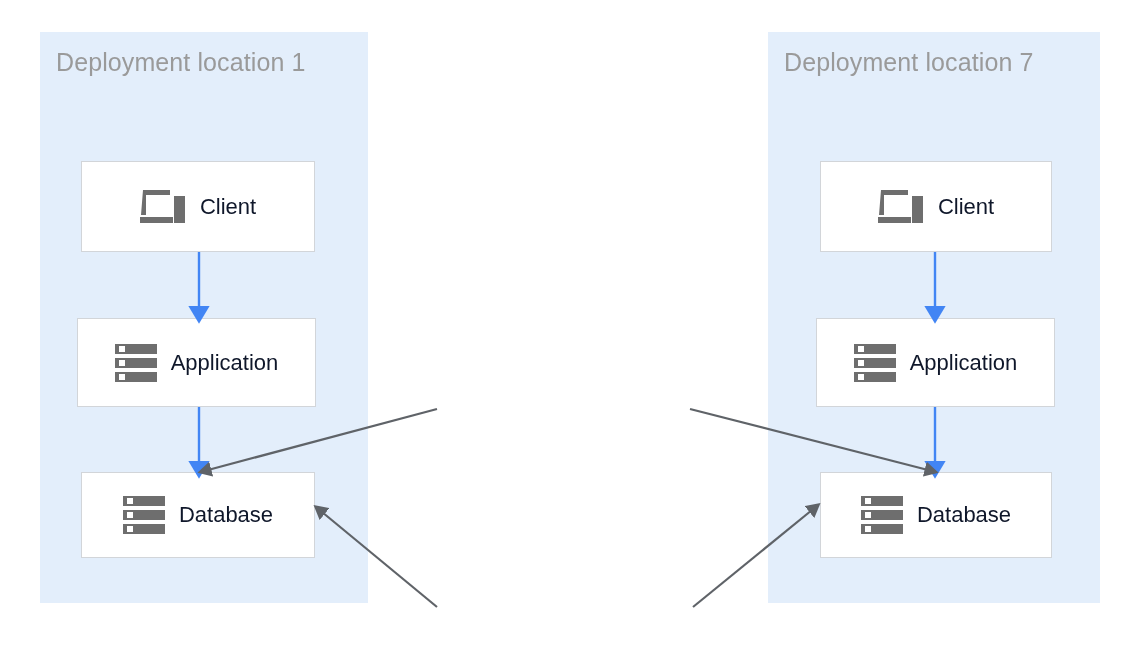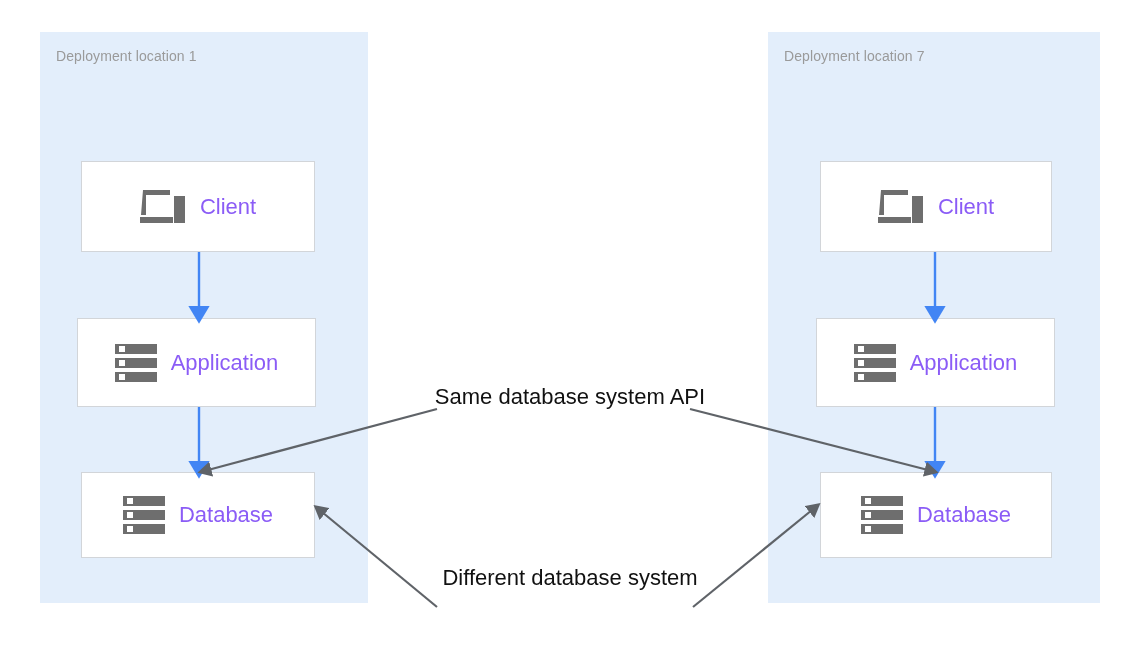--- a/index.html
+++ b/index.html
@@ -23,21 +23,21 @@
     position: absolute;
     background: #e3eefb;
   }
   #panel-1 { left: 40px;  top: 32px; width: 328px; height: 571px; }
   #panel-2 { left: 768px; top: 32px; width: 332px; height: 571px; }
 
   .panel-title {
     position: absolute;
     left: 16px;
     top: 16px;
-    font-size: 14px;
+    font-size: 25px;
     color: #9a9a9a;
     white-space: nowrap;
     letter-spacing: 0.1px;
   }
 
   
   .node {
     position: absolute;
     background: #ffffff;
     border: 1px solid #d2d5d9;
@@ -46,21 +46,21 @@
     align-items: center;
     justify-content: center;
   }
   .node-inner {
     display: flex;
     align-items: center;
     gap: 14px;
   }
   .node-label {
     font-size: 22px;
-    color: #8b5cf6;
+    color: #0f172a;
     white-space: nowrap;
   }
 
   
   .icon {
     display: block;
     flex: 0 0 auto;
   }
   .icon svg { display: block; }
 
@@ -205,17 +205,15 @@
     <line x1="935" y1="252" x2="935" y2="311" stroke="#4285f4" stroke-width="2.4" marker-end="url(#blue-arrow)"></line>
     <line x1="935" y1="407" x2="935" y2="466" stroke="#4285f4" stroke-width="2.4" marker-end="url(#blue-arrow)"></line>
 
     <line x1="437" y1="409" x2="208" y2="470" stroke="#5f6368" stroke-width="2.2" marker-end="url(#gray-arrow)"></line>
     <line x1="690" y1="409" x2="928" y2="470" stroke="#5f6368" stroke-width="2.2" marker-end="url(#gray-arrow)"></line>
 
     <line x1="437" y1="607" x2="322" y2="512" stroke="#5f6368" stroke-width="2.2" marker-end="url(#gray-arrow)"></line>
     <line x1="693" y1="607" x2="812" y2="510" stroke="#5f6368" stroke-width="2.2" marker-end="url(#gray-arrow)"></line>
   </svg>
 
-  <div class="annotation" id="annotation-api">Same database system API</div>
-
-  <div class="annotation" id="annotation-diff">Different database system</div>
+
 
 </div>
 
 </body></html>

